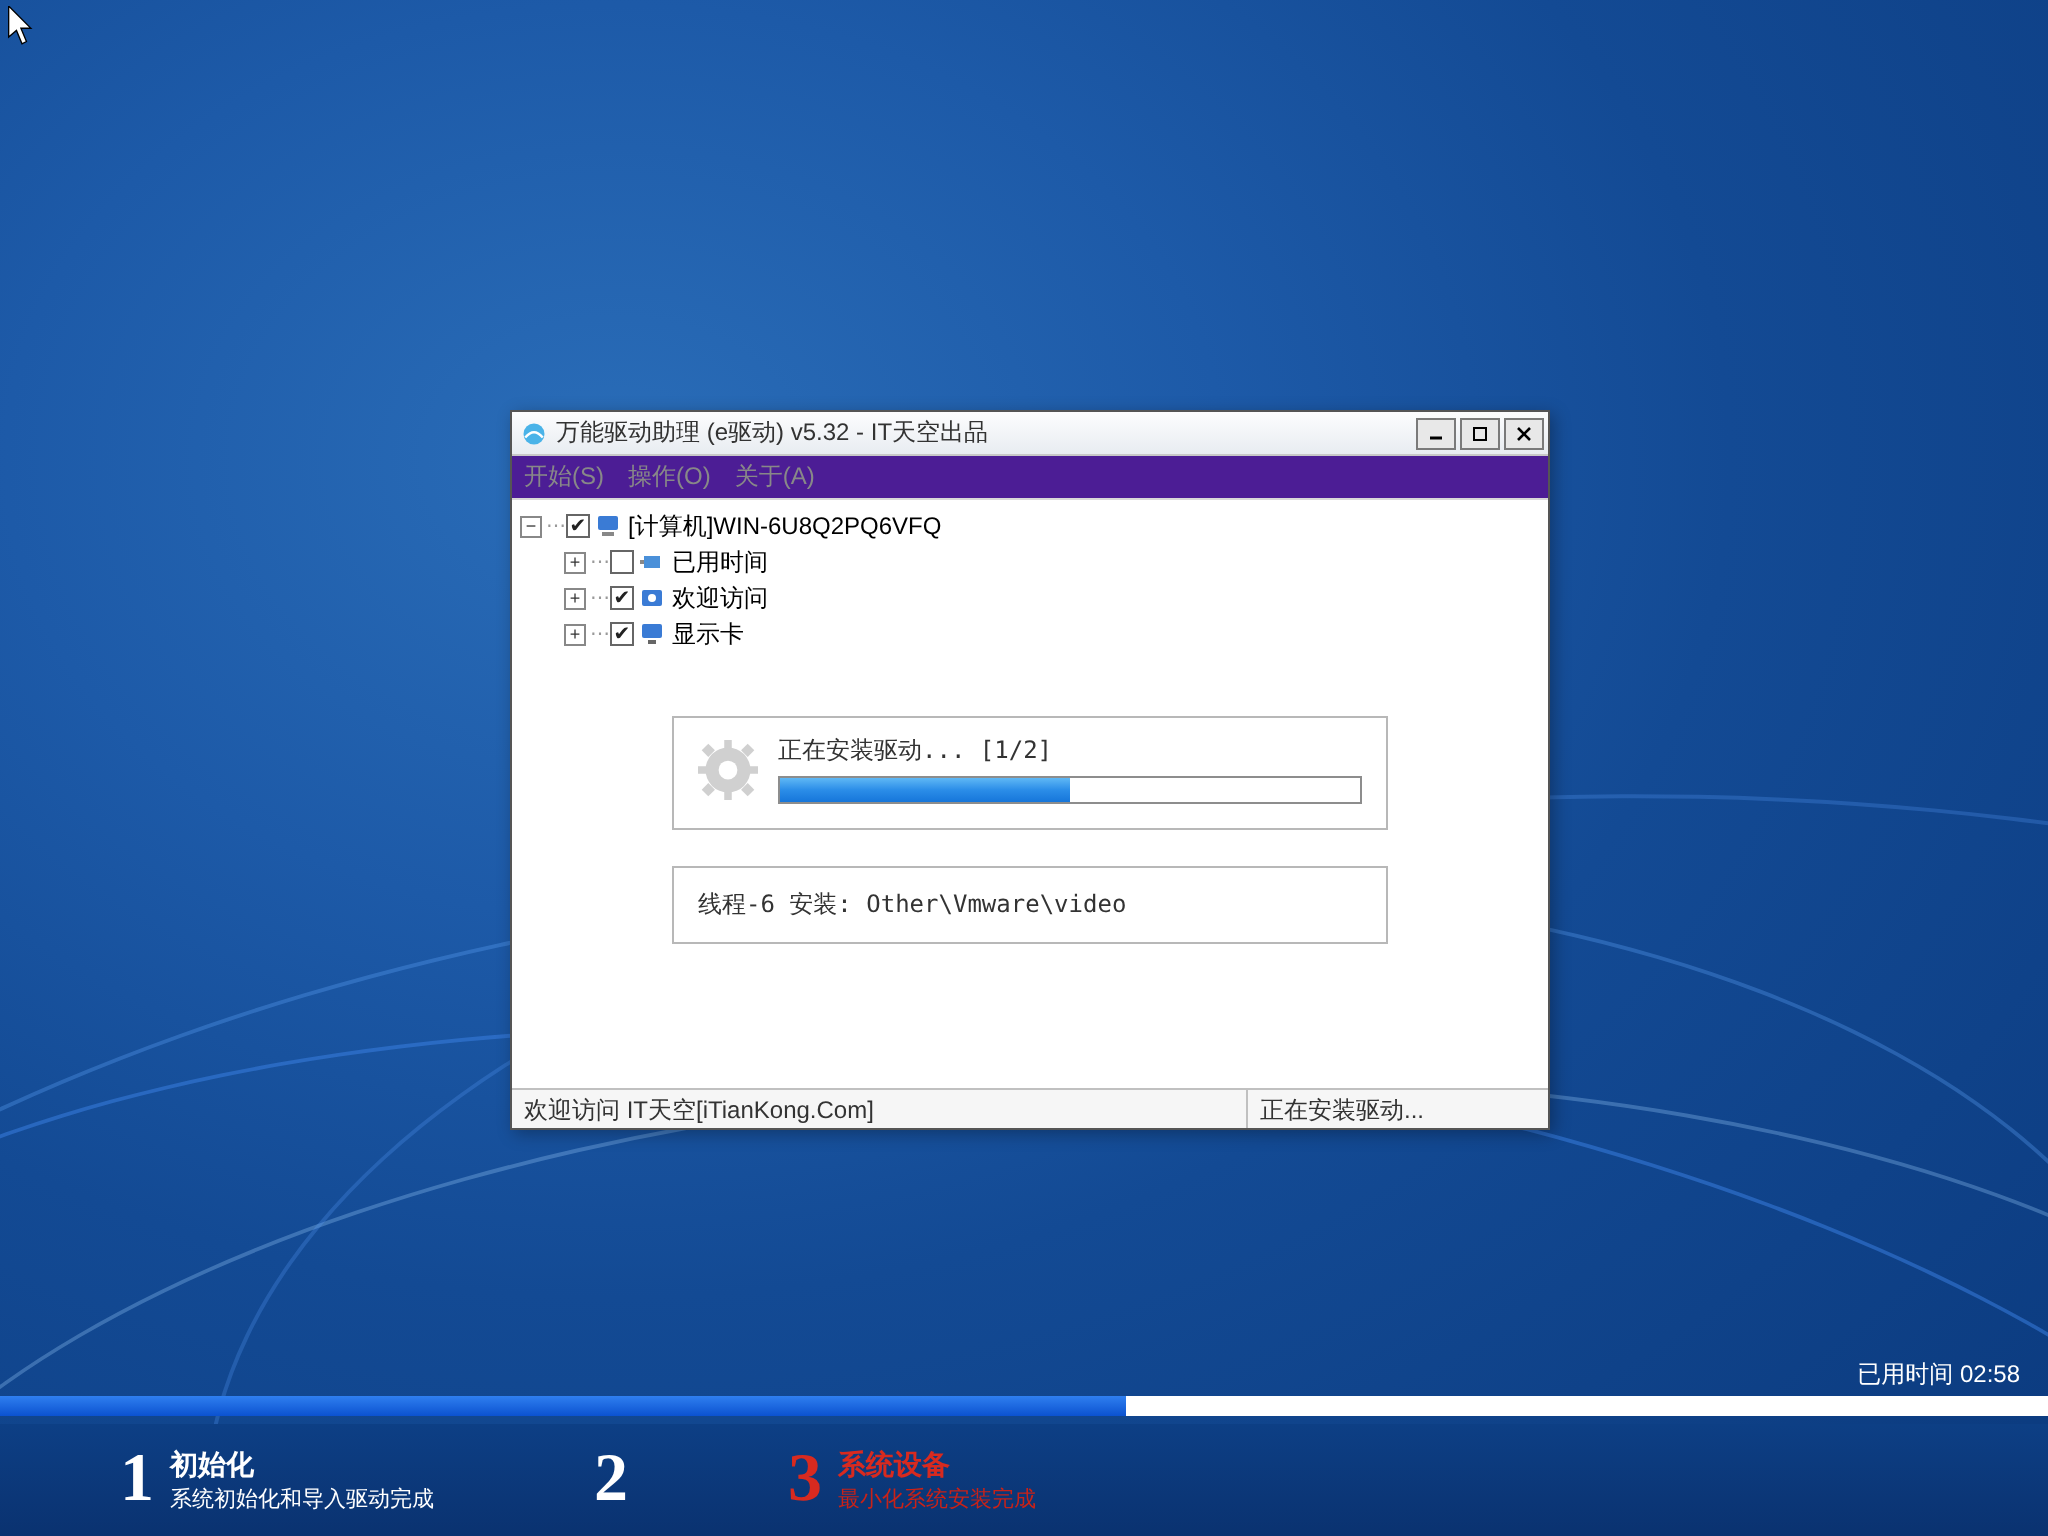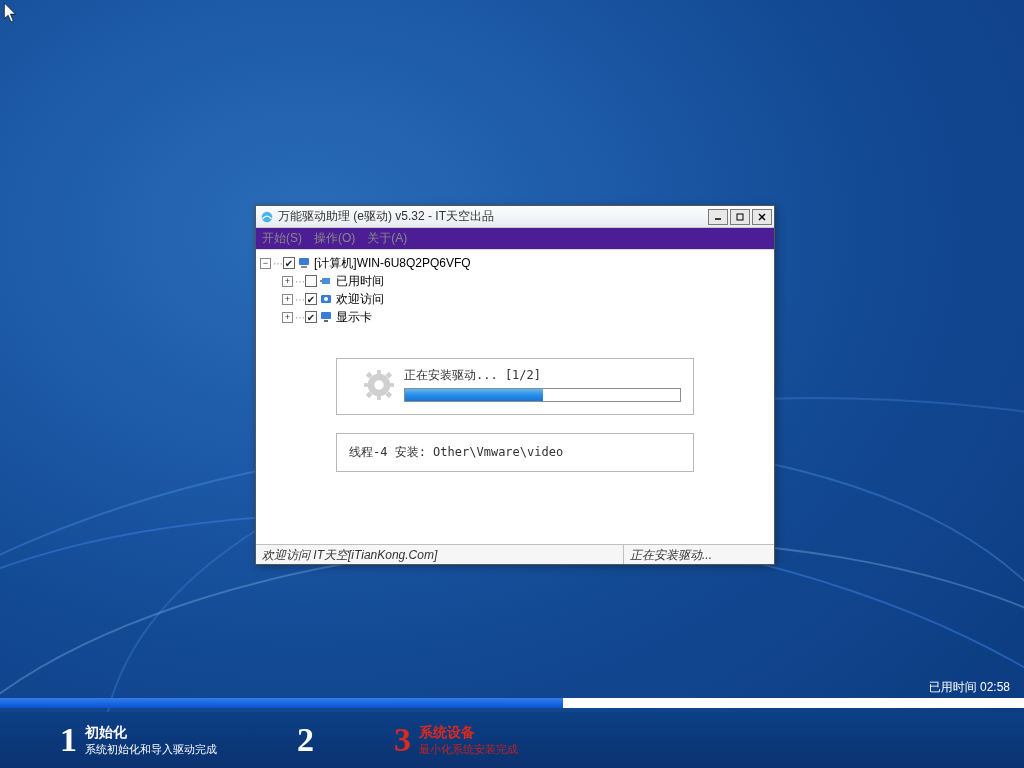--- a/index.html
+++ b/index.html
@@ -60,39 +60,39 @@
 .tree-row { display: flex; align-items: center; height: 18px; }
 .exp { width: 11px; height: 11px; border:1px solid #888; background:#fff; font-size:9px; line-height:9px; text-align:center; margin-right:2px; color:#333;}
 .dots { font-size: 10px; color: #999; letter-spacing: -1px; margin: 0 1px 0 0;}
 .cb { width: 12px; height: 12px; border:1px solid #666; background:#fff; margin-right:2px; display:inline-flex; align-items:center; justify-content:center; font-size:10px; color:#222;}
 .dev-icon { width: 14px; height: 14px; margin-right: 3px; display:inline-flex; align-items:center; justify-content:center; font-size:11px; }
 .tree-label {}
 .indent-1 { padding-left: 22px; }
 .progress-panel {
   margin: 30px 80px 0 80px;
   border: 1px solid #b8b8b8;
-  padding: 8px 12px 12px 27px;
+  padding: 8px 12px 12px 12px;
   display: flex; align-items: center; gap: 10px;
 }
 .gear-icon { width: 30px; height: 30px; display:inline-flex; }
 .progress-content { flex: 1; }
 .progress-label { font-size: 12px; color: #333; margin-bottom: 4px; font-family: SimSun, monospace;}
 .progress-bar { height: 14px; border: 1px solid #8d8d8d; background: #fff; position: relative; }
 .progress-fill { height: 100%; background: linear-gradient(180deg,#5fb8f5,#2b8de8,#1676da); }
 .thread-panel {
   margin: 18px 80px 0 80px;
   border: 1px solid #b8b8b8;
   padding: 10px 12px;
   font-size: 12px; color: #333; font-family: SimSun, monospace;
 }
 .statusbar {
   margin-top: auto; height: 20px;
   border-top: 1px solid #c0c0c0;
   background: #f6f6f6;
-  display: flex; font-size: 12px; color: #333; font-style: italic;
+  display: flex; font-size: 12px; color: #333;
 }
 .status-left { flex: 1; padding: 2px 6px; border-right: 1px solid #c0c0c0; }
 .status-right { width: 150px; padding: 2px 6px; }
 
 
 .elapsed { position: absolute; right: 14px; bottom: 72px; font-size: 12px; color: #fff; margin-left: 24px; }
 .bar-track {
   position: absolute; left: 0; bottom: 60px; width: 1024px; height: 10px;
   background: #fff;
 }
@@ -230,21 +230,21 @@
         </svg>
     </span>
     <div class="progress-content">
       <div class="progress-label">正在安装驱动... [1/2]</div>
       <div class="progress-bar">
         <div class="progress-fill" style="width:50%"></div>
       </div>
     </div>
   </div>
 
-  <div class="thread-panel">线程-4 安装:  Other\Vmware\video</div>
+  <div class="thread-panel">线程-6 安装:  Other\Vmware\video</div>
 
   <div class="statusbar">
     <div class="status-left">欢迎访问 IT天空[iTianKong.Com]</div>
     <div class="status-right">正在安装驱动...</div>
   </div>
 </div>
 
 <div class="elapsed">
   <span>已用时间</span> <span>02:58</span>
 </div>

